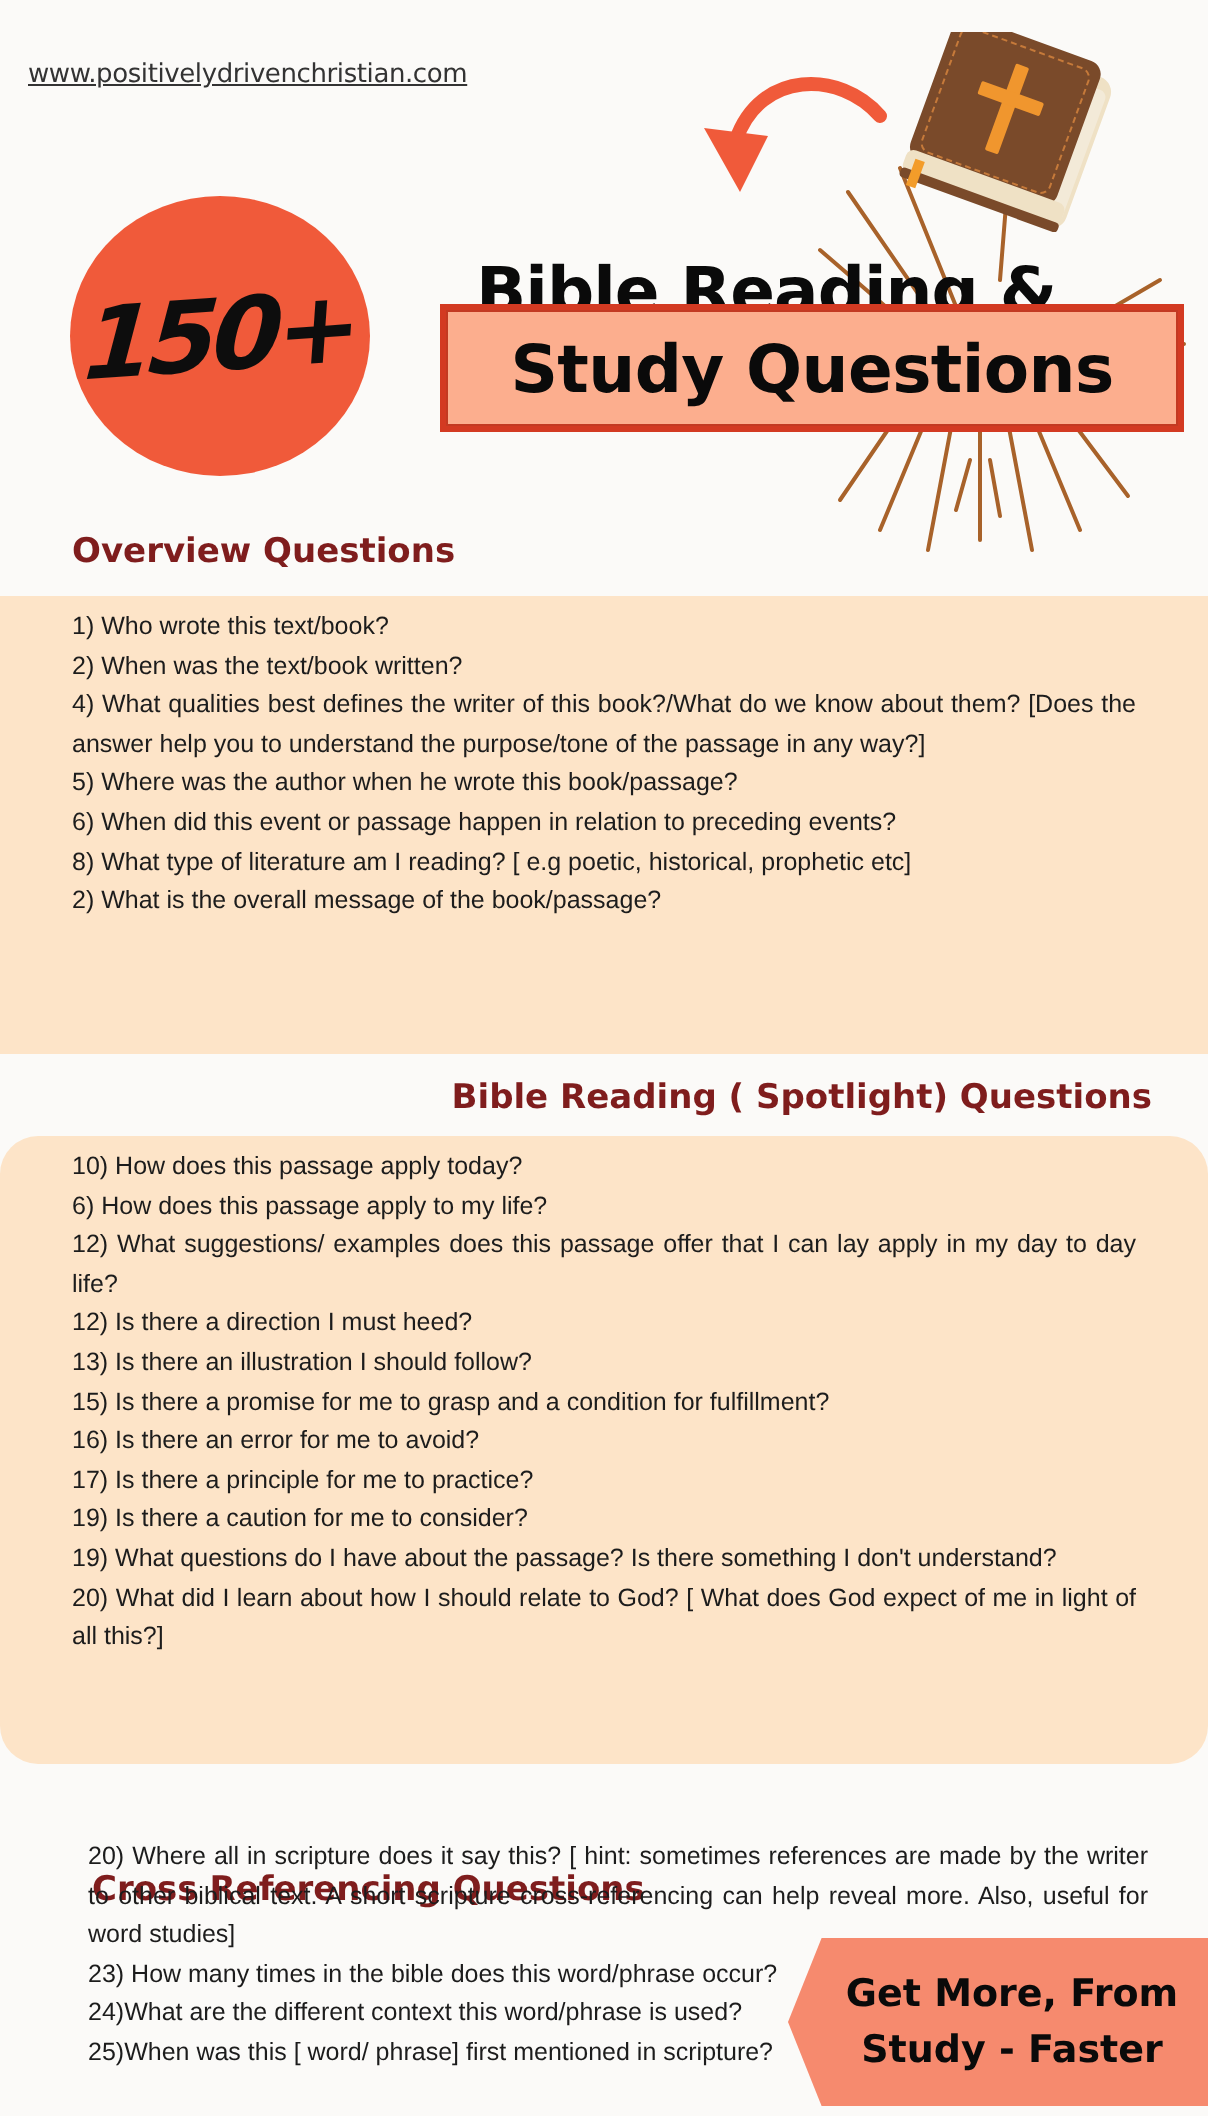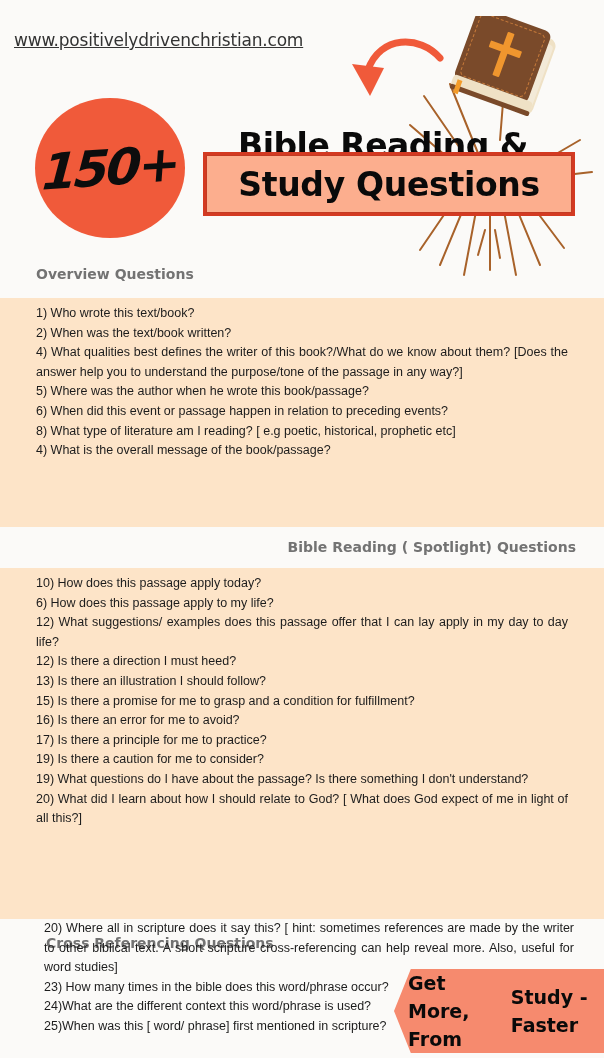--- a/index.html
+++ b/index.html
@@ -6,21 +6,21 @@
     html, body { width: 604px; height: 1058px; overflow: hidden; }
     body {
       background: #fbfaf8;
       font-family: "Liberation Sans", sans-serif;
       position: relative;
       color: #1a1a1a;
     }
     .site-url {
       position: absolute; left: 14px; top: 30px;
       font-family: "DejaVu Sans", sans-serif;
-      font-size: 17px; color: #333; text-decoration: underline;
+      font-size: 13px; color: #333; text-decoration: underline;
       letter-spacing: -0.2px;
     }
     .badge-circle {
       position: absolute; left: 35px; top: 98px; width: 150px; height: 140px;
       border-radius: 50%; background: #f05a3a;
       display: flex; align-items: center; justify-content: center;
     }
     .badge-text {
       font-family: "DejaVu Sans", sans-serif; font-weight: bold; font-style: italic;
       font-size: 50px; color: #0d0d0d; letter-spacing: -3px;
@@ -28,48 +28,48 @@
     }
     .rays { position: absolute; left: 380px; top: 80px; width: 220px; height: 200px; }
     .arrow { position: absolute; left: 340px; top: 30px; width: 110px; height: 90px; }
     .bible { position: absolute; left: 438px; top: 16px; width: 130px; height: 100px; }
     .title-line1 {
       position: absolute; left: 238px; top: 104px;
       font-family: "DejaVu Sans", sans-serif; font-weight: bold;
       font-size: 33px; color: #0a0a0a; letter-spacing: -0.5px; margin-top: 22px;
     }
     .title-box {
-      position: absolute; left: 203px; top: 152px; width: 372px; height: 64px;
+      position: absolute; left: 220px; top: 152px; width: 372px; height: 64px;
       background: #fcae8e; border: 3px solid #d33a22;
       box-shadow: 0 0 0 1px #c33a22 inset;
       display: flex; align-items: center; justify-content: center;
     }
     .title-line2 {
       font-family: "DejaVu Sans", sans-serif; font-weight: bold;
       font-size: 33px; color: #0a0a0a; letter-spacing: -0.3px;
     }
     .section-heading {
       position: absolute;
       font-family: "DejaVu Sans", sans-serif; font-weight: bold;
-      font-size: 14px; color: #737373;
+      font-size: 17px; color: #7f1d1d;
     }
     .panel {
       position: absolute; left: 0; width: 604px; background: #fde4c8;
     }
     .q-list { list-style: none; }
     .q-item {
       font-family: "Liberation Sans", sans-serif;
       font-size: 12.5px; line-height: 19.6px; color: #1c1c1c;
       text-align: justify;
     }
     .cta {
       position: absolute; left: 394px; top: 969px; width: 210px; height: 84px;
       background: #f68a6e;
       clip-path: polygon(8% 0, 100% 0, 100% 100%, 8% 100%, 0 50%);
-      display: flex; flex-direction: row; align-items: center; justify-content: center;
+      display: flex; flex-direction: column; align-items: center; justify-content: center;
       padding-left: 14px;
     }
     .cta span {
       font-family: "DejaVu Sans", sans-serif; font-weight: bold;
       font-size: 19px; line-height: 28px; color: #0a0a0a;
     }
   </style>
 </head>
 <body>
 
@@ -128,26 +128,26 @@
 
 <div class="section-heading" style="left:36px; top:266px;">Overview Questions</div>
 <div class="panel" style="top:298px; height:229px; padding:6px 36px 0 36px;">
   <ul class="q-list">
     <li class="q-item">1) Who wrote this text/book?</li>
     <li class="q-item">2) When was the text/book written?</li>
     <li class="q-item">4) What qualities best defines the writer of this book?/What do we know about them? [Does the answer help you to understand the purpose/tone of the passage in any way?]</li>
     <li class="q-item">5) Where was the author when he wrote this book/passage?</li>
     <li class="q-item">6) When did this event or passage happen in relation to preceding events?</li>
     <li class="q-item">8) What type of literature am I reading? [ e.g poetic, historical, prophetic etc]</li>
-    <li class="q-item">4) What is the overall message of the book/passage?</li>
+    <li class="q-item">2) What is the overall message of the book/passage?</li>
   </ul>
 </div>
 
 <div class="section-heading" style="right:28px; top:539px;">Bible Reading ( Spotlight) Questions</div>
-<div class="panel" style="top:568px; height:351px; padding:6px 36px 0 36px;">
+<div class="panel" style="top:568px; height:314px; padding:6px 36px 0 36px;border-radius:19px;">
   <ul class="q-list">
     <li class="q-item">10) How does this passage apply today?</li>
     <li class="q-item">6) How does this passage apply to my life?</li>
     <li class="q-item">12) What suggestions/ examples does this passage offer that I can lay apply in my day to day life?</li>
     <li class="q-item">12) Is there a direction I must heed?</li>
     <li class="q-item">13) Is there an illustration I should follow?</li>
     <li class="q-item">15) Is there a promise for me to grasp and a condition for fulfillment?</li>
     <li class="q-item">16) Is there an error for me to avoid?</li>
     <li class="q-item">17) Is there a principle for me to practice?</li>
     <li class="q-item">19) Is there a caution for me to consider?</li>

